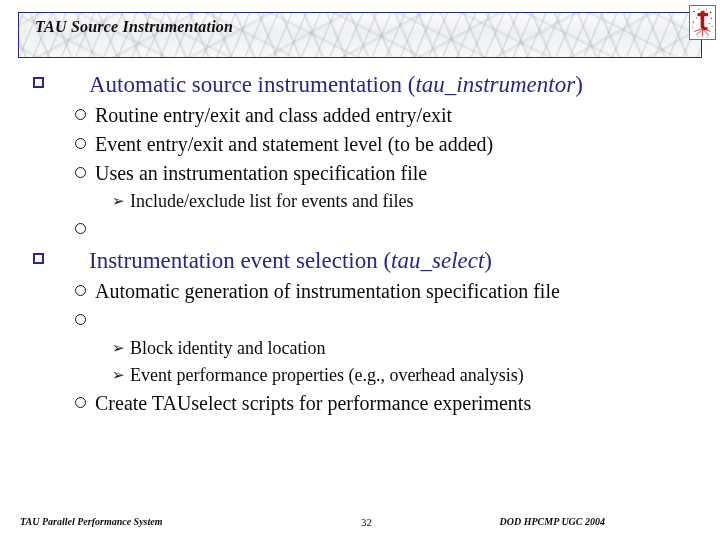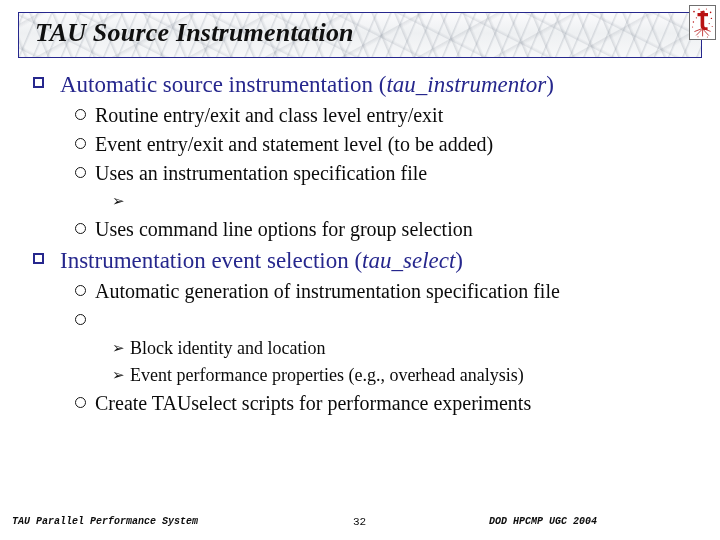--- a/index.html
+++ b/index.html
@@ -30,21 +30,21 @@
       repeating-linear-gradient(113deg, rgba(120,130,145,0.00) 0px, rgba(120,130,145,0.00) 3px, rgba(120,130,145,0.22) 4px, rgba(120,130,145,0.00) 6px, rgba(120,130,145,0.00) 13px),
       repeating-linear-gradient(67deg, rgba(100,110,125,0.00) 0px, rgba(100,110,125,0.00) 5px, rgba(100,110,125,0.18) 6px, rgba(100,110,125,0.00) 9px, rgba(100,110,125,0.00) 21px),
       repeating-linear-gradient(27deg, rgba(140,148,160,0.00) 0px, rgba(140,148,160,0.00) 7px, rgba(140,148,160,0.20) 8px, rgba(140,148,160,0.00) 11px, rgba(140,148,160,0.00) 29px),
       repeating-linear-gradient(151deg, rgba(90,100,115,0.00) 0px, rgba(90,100,115,0.00) 9px, rgba(90,100,115,0.13) 10px, rgba(90,100,115,0.00) 14px, rgba(90,100,115,0.00) 37px),
       linear-gradient(180deg, #fbfbfc 0%, #eef0f2 45%, #f7f8f9 100%);
   }
   #title-text {
     position: absolute;
     left: 16px;
     top: 5px;
-    font-size: 26px;
+    font-size: 16px;
     font-weight: bold;
     font-style: italic;
     color: #101010;
     white-space: nowrap;
     letter-spacing: 0.2px;
   }
 
   
   #logo-box {
     position: absolute;
@@ -72,21 +72,21 @@
     white-space: nowrap;
   }
   .bullet {
     position: absolute;
     display: inline-block;
     text-align: left;
   }
   .txt { display: inline-block; }
 
   
-  .lvl1 { height: 33px; }
+  .lvl1 { height: 33px; padding-left: 29px; }
   .lvl1 .bullet {
     left: 33px;
     top: 9px;
     width: 11px;
     height: 11px;
     border: 2px solid #26278d;
     box-sizing: border-box;
     background: transparent;
   }
   .lvl1 .txt {
@@ -130,29 +130,28 @@
   .lvl3 .txt {
     margin-left: 130px;
     font-size: 18px;
     color: #0b0b0b;
     line-height: 27px;
   }
 
   
   #footer {
     position: absolute;
-    left: 4px;
+    left: 12px;
     bottom: 6px;
     width: 603px;
     height: 18px;
     font-size: 10px;
     font-style: italic;
     font-weight: bold;
     color: #0d0d0d;
-    font-family: Liberation Mono, monospace;
   }
   #footer-left  { position: absolute; left: 8px;  top: 0; white-space: nowrap; }
   #footer-page  { position: absolute; left: 349px; top: 0; font-weight: normal; font-style: normal; font-size: 11px; }
   #footer-right { position: absolute; right: 10px; top: 0; white-space: nowrap; }
 </style>
 </head>
 <body>
 
 <div id="title-bar">
   <div id="title-text">TAU Source Instrumentation</div>
@@ -184,25 +183,25 @@
       <circle cx="22.2" cy="20.6" r="0.5"></circle>
       <circle cx="2.6" cy="21.0" r="0.55"></circle>
       <circle cx="8.0" cy="30.8" r="0.5"></circle>
       <circle cx="17.4" cy="31.0" r="0.5"></circle>
     </g>
   </svg>
 </div>
 
 <div id="slide-body">
     <div class="row lvl1"><span class="bullet"></span><span class="txt"><span>Automatic source instrumentation (</span><em>tau_instrumentor</em><span>)</span></span></div>
-    <div class="row lvl2"><span class="bullet"></span><span class="txt">Routine entry/exit and class level entry/exit</span></div>
+    <div class="row lvl2"><span class="bullet"></span><span class="txt">Routine entry/exit and class added entry/exit</span></div>
     <div class="row lvl2"><span class="bullet"></span><span class="txt">Event entry/exit and statement level (to be added)</span></div>
     <div class="row lvl2"><span class="bullet"></span><span class="txt">Uses an instrumentation specification file</span></div>
-    <div class="row lvl3"><span class="bullet">➢</span></div>
-    <div class="row lvl2"><span class="bullet"></span><span class="txt">Uses command line options for group selection</span></div>
+    <div class="row lvl3"><span class="bullet">➢</span><span class="txt">Include/exclude list for events and files</span></div>
+    <div class="row lvl2"><span class="bullet"></span></div>
     <div class="row lvl1"><span class="bullet"></span><span class="txt"><span>Instrumentation event selection (</span><em>tau_select</em><span>)</span></span></div>
     <div class="row lvl2"><span class="bullet"></span><span class="txt">Automatic generation of instrumentation specification file</span></div>
     <div class="row lvl2"><span class="bullet"></span></div>
     <div class="row lvl3"><span class="bullet">➢</span><span class="txt">Block identity and location</span></div>
     <div class="row lvl3"><span class="bullet">➢</span><span class="txt">Event performance properties (e.g., overhead analysis)</span></div>
     <div class="row lvl2"><span class="bullet"></span><span class="txt">Create TAUselect scripts for performance experiments</span></div>
   </div>
 
 <div id="footer">
   <div id="footer-left">TAU Parallel Performance System</div>

